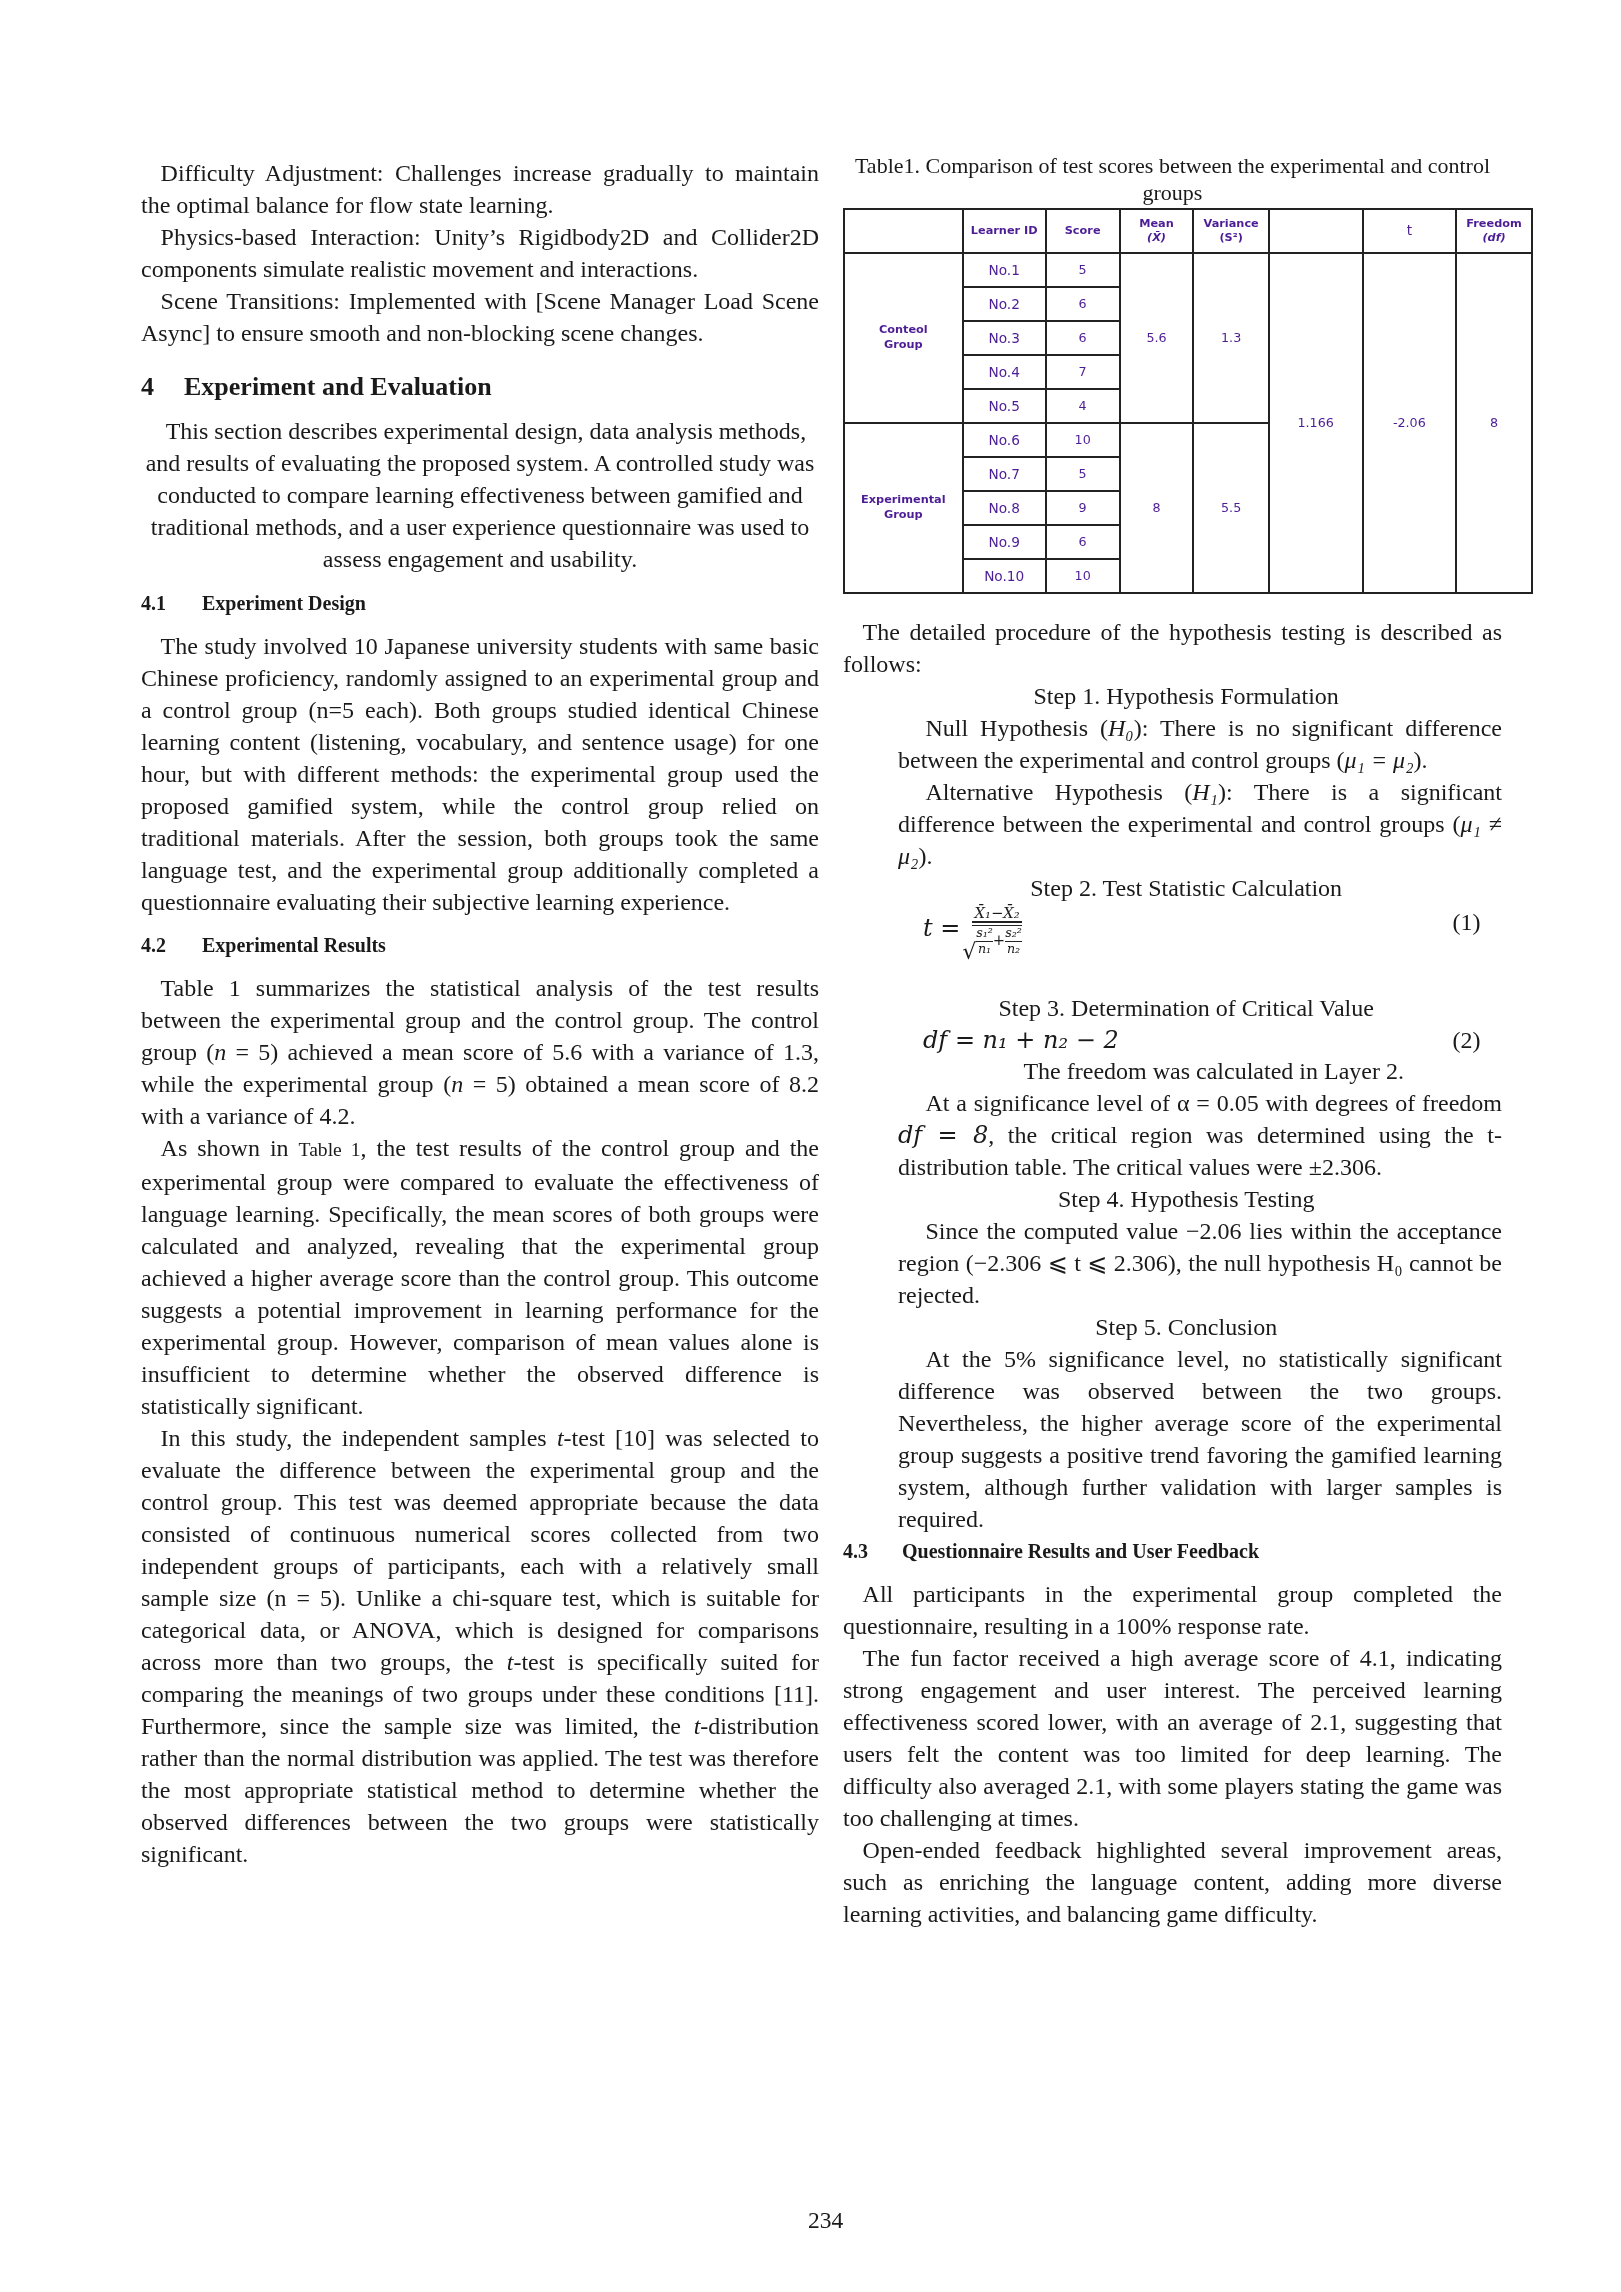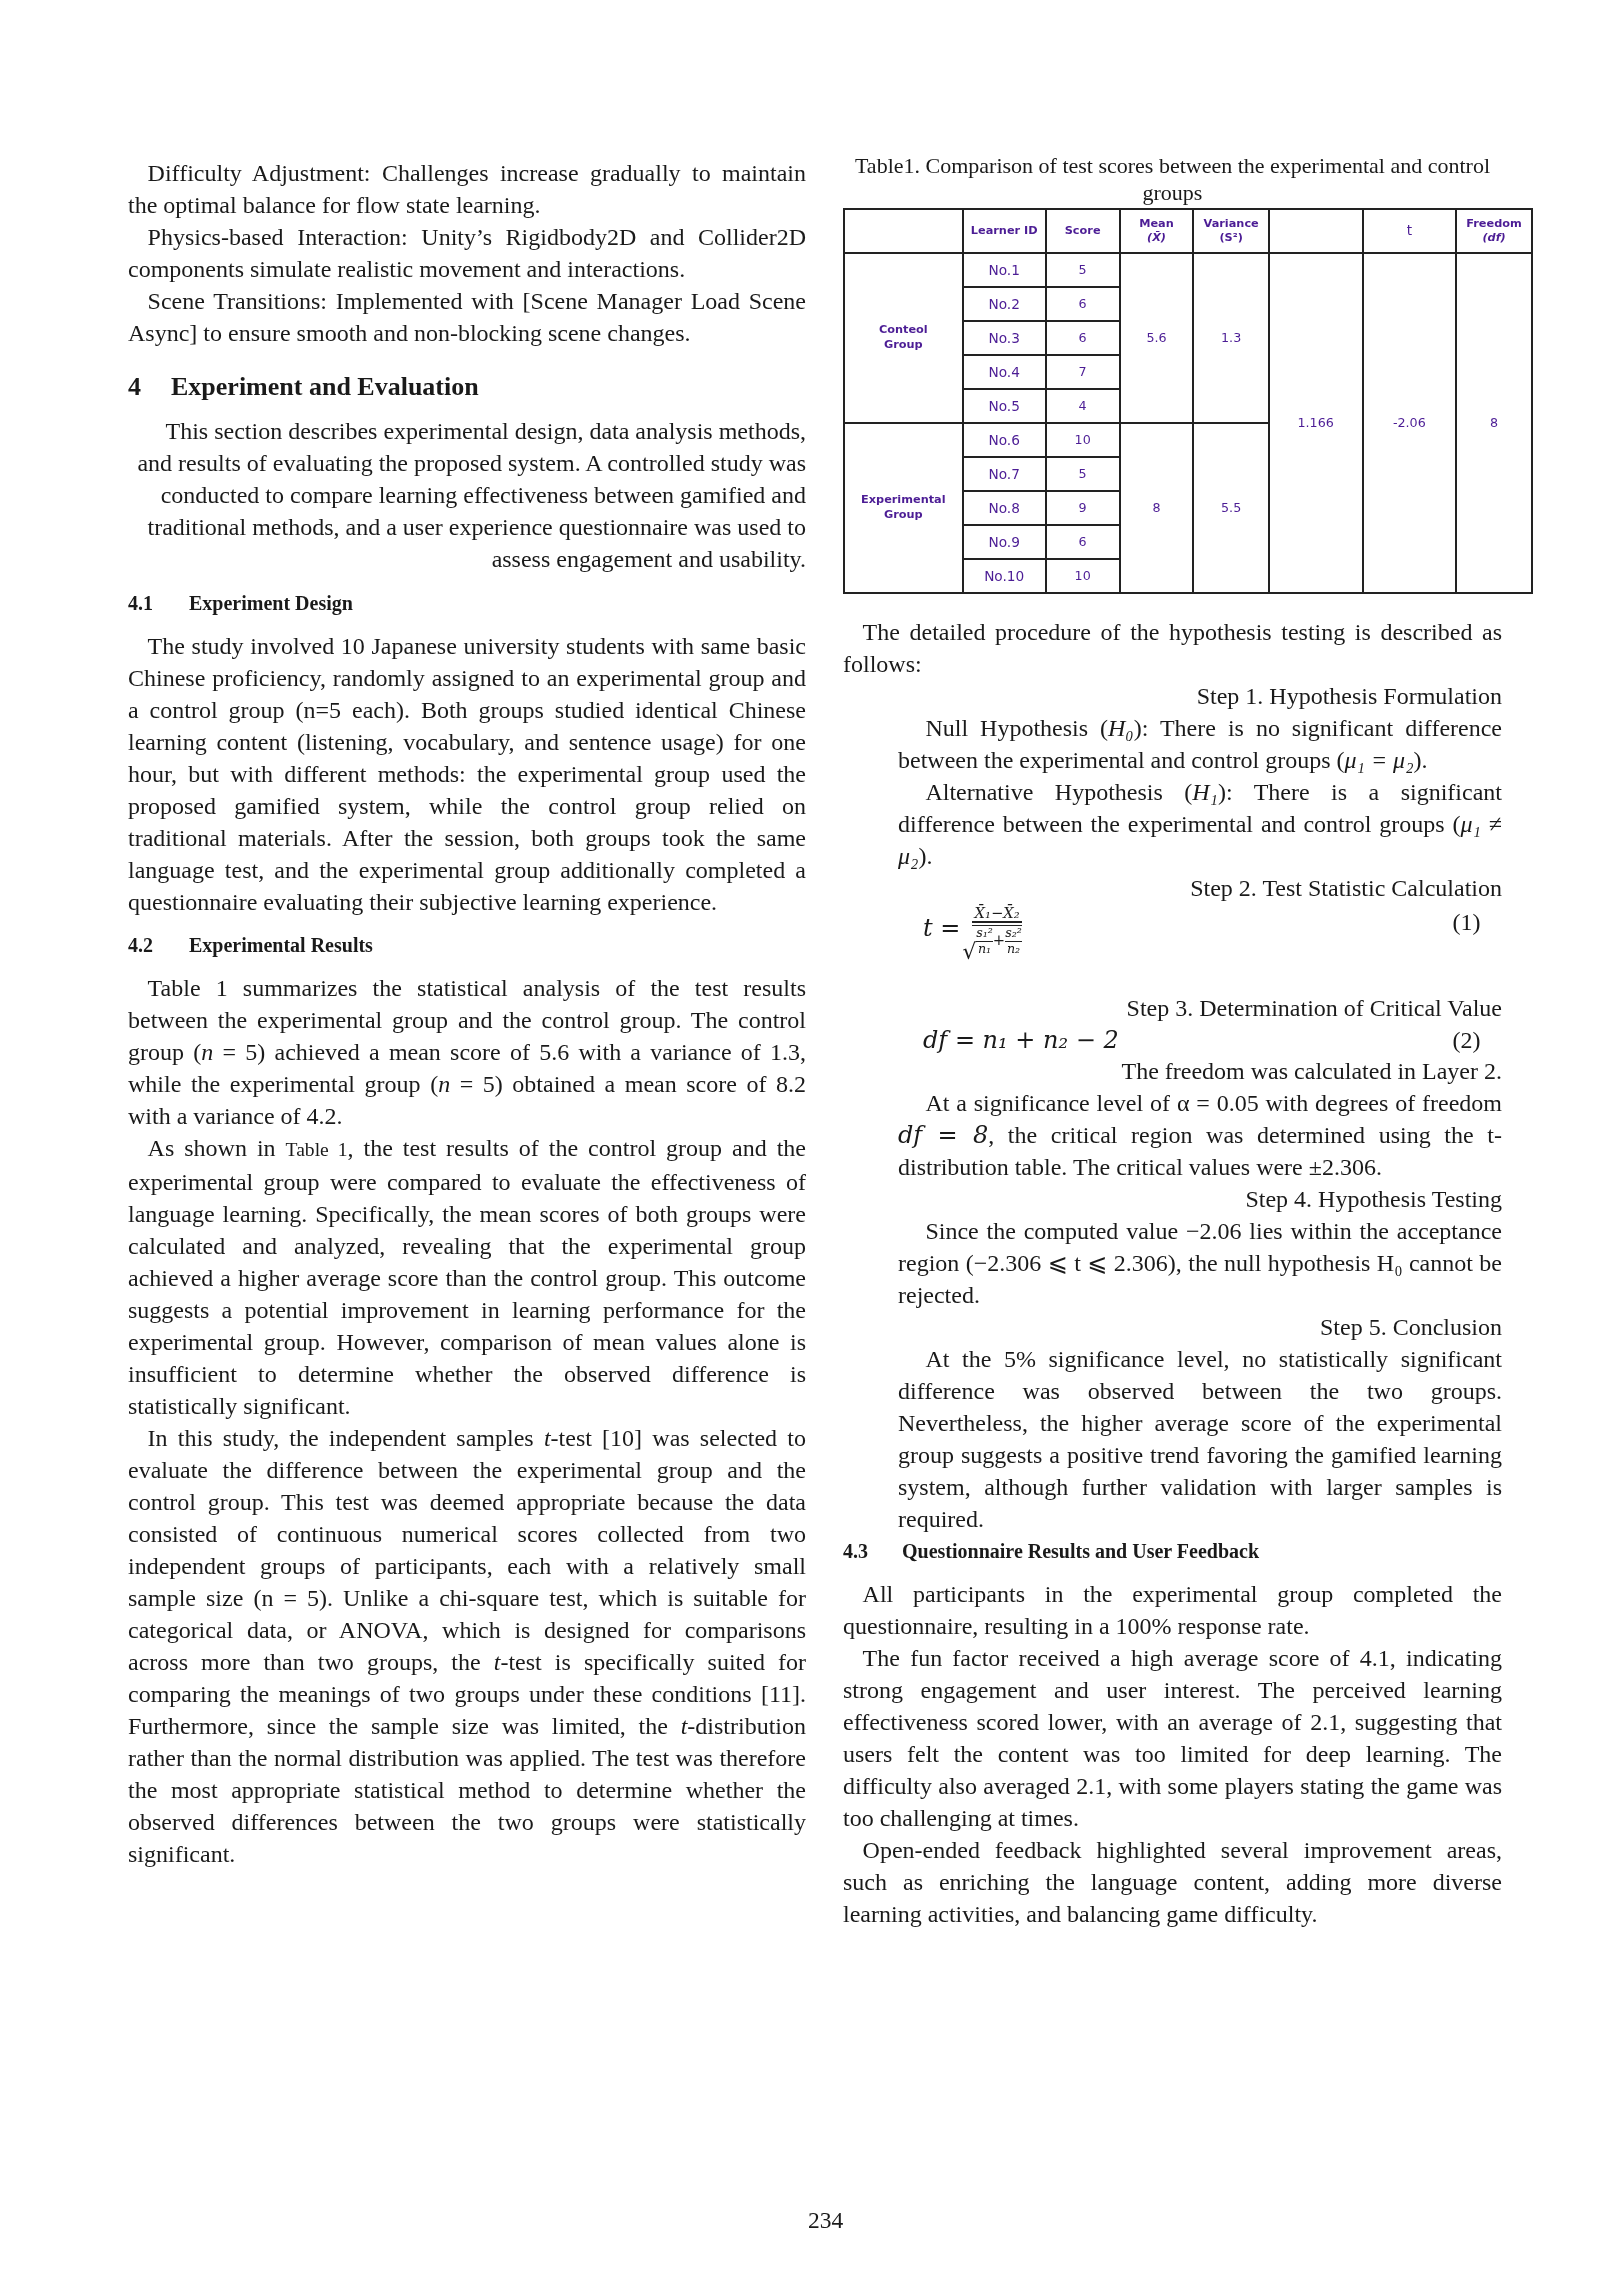--- a/index.html
+++ b/index.html
@@ -5,25 +5,25 @@
   * { box-sizing: border-box; margin: 0; padding: 0; }
   html, body { width: 1621px; height: 2293px; background: #ffffff; }
   body {
     position: relative;
     font-family: "Liberation Serif", "DejaVu Serif", serif;
     color: #1a1a1a;
     font-size: 24px;
     line-height: 32px;
   }
   .col { position: absolute; top: 157px; width: 678px; }
-  .col-left { left: 128px; }
+  .col-left { left: 141px; }
   .col-right { left: 843px; width: 659px; }
   p { text-align: justify; }
   p.indent { text-indent: 19.6px; }
-  p.noj { text-align: right; }
+  p.noj { text-align: center; }
   h2 { font-size: 26px; font-weight: bold; margin: 21.6px 0 13.7px 0; line-height: 31px; }
   h2 .num { display: inline-block; width: 43px; }
   h3 { font-size: 20px; font-weight: bold; margin: 13.7px 0 11.8px 0; line-height: 29px; }
   h3 .num { display: inline-block; width: 61px; }
   .caption { text-align: center; font-size: 22px; line-height: 26.5px; margin-bottom: 2px; }
   table.data {
     border-collapse: collapse;
     width: 690px;
     font-family: "DejaVu Sans", "Liberation Sans", sans-serif;
     font-size: 12.7px;

